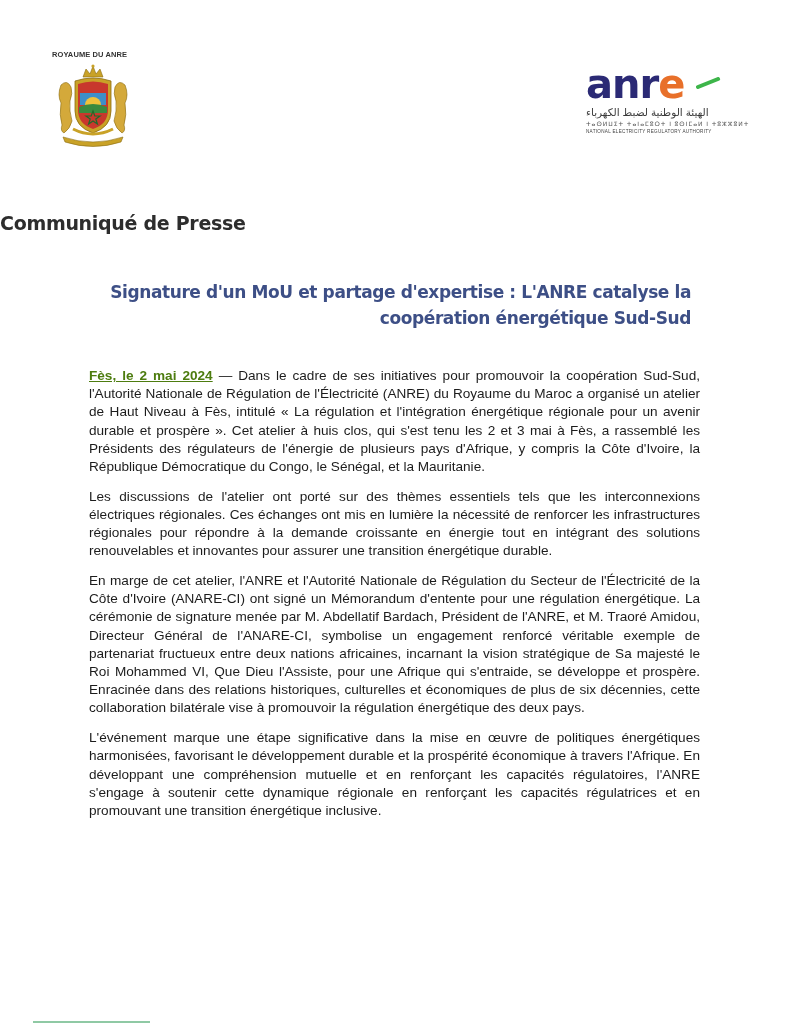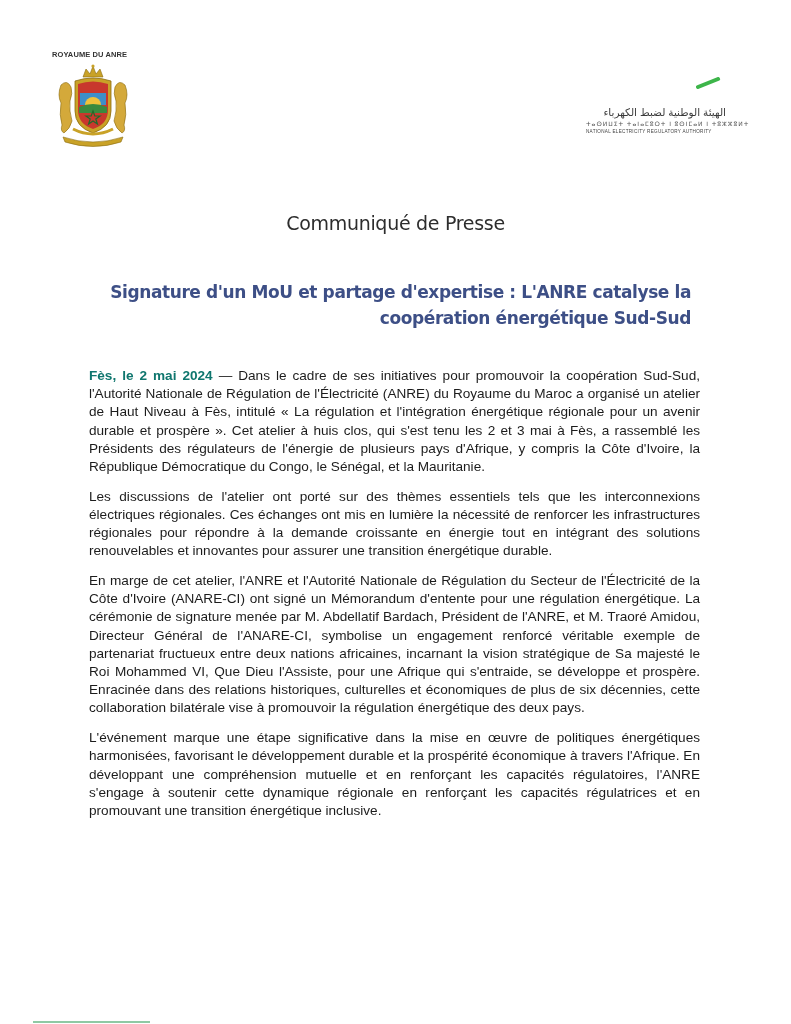--- a/index.html
+++ b/index.html
@@ -7,35 +7,35 @@
          font-family: "Liberation Sans", sans-serif; color: #1a1a1a; }
   .kingdom-label { position: absolute; left: 52px; top: 50px; font-size: 7.5px; font-weight: bold;
                    letter-spacing: 0.1px; color: #333; }
   .coat-of-arms { position: absolute; left: 53px; top: 63px; width: 80px; height: 84px; }
   .anre-logo { position: absolute; left: 586px; top: 64px; width: 140px; height: 80px; }
   .anre-word { position: absolute; left: 0; top: 0; font-size: 40px; font-weight: bold;
                letter-spacing: -1px; line-height: 40px; font-family: "DejaVu Sans", sans-serif; }
   .anre-word .navy { color: #2b2a75; }
   .anre-word .orange { color: #e8702a; }
   .anre-arabic { position: absolute; left: 0; top: 42px; width: 140px; font-size: 10.5px;
-                 color: #3a3a3a; text-align: right; direction: rtl; white-space: nowrap; }
+                 color: #3a3a3a; text-align: left; direction: rtl; white-space: nowrap; }
   .anre-tifinagh { position: absolute; left: 0; top: 56px; width: 140px; font-size: 6px; color: #555;
                    letter-spacing: 1px; white-space: nowrap; }
   .anre-english { position: absolute; left: 0; top: 65px; font-size: 4.6px; color: #444;
                   letter-spacing: 0.3px; white-space: nowrap; }
-  .press-title { position: absolute; left: 0; width: 791px; top: 212px; text-align: center;
-                 font-size: 19px; font-weight: normal; color: #2d2d2d; font-family: "DejaVu Sans", sans-serif;
+  .press-title { position: absolute; left: 0; width: 791px; top: 212px; 
+                 font-size: 19px; font-weight: bold; color: #2d2d2d; font-family: "DejaVu Sans", sans-serif;
                  letter-spacing: -0.3px; }
   .headline { position: absolute; left: 100px; width: 591px; top: 279px; text-align: right;
               font-size: 17px; font-weight: bold; color: #3d4f86; line-height: 26px;
               font-family: "DejaVu Sans", sans-serif; letter-spacing: -0.4px; }
   .body-text { position: absolute; left: 89px; width: 611px; top: 367px; font-size: 13.6px;
                line-height: 18.2px; text-align: justify; color: #1c1c1c; }
   .body-text p { margin: 0 0 11.5px 0; }
-  .dateline { font-weight: bold; color: #0f766e; }
+  .dateline { font-weight: bold; color: #4d7c0f; text-decoration: underline; }
   .footer-line { position: absolute; left: 33px; top: 1021px; width: 117px; height: 2px; background: #8fc9a4; }
 </style>
 </head>
 <body>
 
 <div class="kingdom-label">ROYAUME DU ANRE</div>
 
 <svg class="coat-of-arms" viewBox="0 0 80 84">
 
   <path d="M30 14 L33 6 L37 11 L40 3 L43 11 L47 6 L50 14 Z" fill="#c9a227" stroke="#8a6b10" stroke-width="0.6"></path>
@@ -54,20 +54,23 @@
 
   <path d="M26 44 Q40 38 54 44 L54 50 L26 50 Z" fill="#3b8a3e"></path>
 
   <path d="M40 48 L41.8 53 L47 53 L42.8 56 L44.4 61 L40 58 L35.6 61 L37.2 56 L33 53 L38.2 53 Z" fill="none" stroke="#1f6b2a" stroke-width="1.2"></path>
 
   <path d="M10 74 Q40 84 70 74 L68 79 Q40 88 12 79 Z" fill="#c9a227" stroke="#8a6b10" stroke-width="0.6"></path>
   <path d="M20 66 Q40 76 60 66" fill="none" stroke="#c9a227" stroke-width="3"></path>
 </svg>
 
 <div class="anre-logo">
+  <div class="anre-word">
+    <span class="navy">anr</span><span class="orange">e</span>
+  </div>
   <svg style="position:absolute;left:110px;top:13px;" width="26" height="12" viewBox="0 0 26 12">
     <line x1="2" y1="10" x2="22" y2="2" stroke="#3db54a" stroke-width="4" stroke-linecap="round"></line>
   </svg>
   <div class="anre-arabic">الهيئة الوطنية لضبط الكهرباء</div>
   <div class="anre-tifinagh">ⵜⴰⵙⵍⵡⵉⵜ ⵜⴰⵏⴰⵎⵓⵔⵜ ⵏ ⵓⵙⵏⵎⴰⵍ ⵏ ⵜⵓⵣⵣⵓⵍⵜ</div>
   <div class="anre-english">NATIONAL ELECTRICITY REGULATORY AUTHORITY</div>
 </div>
 
 <div class="press-title">Communiqué de Presse</div>
 

